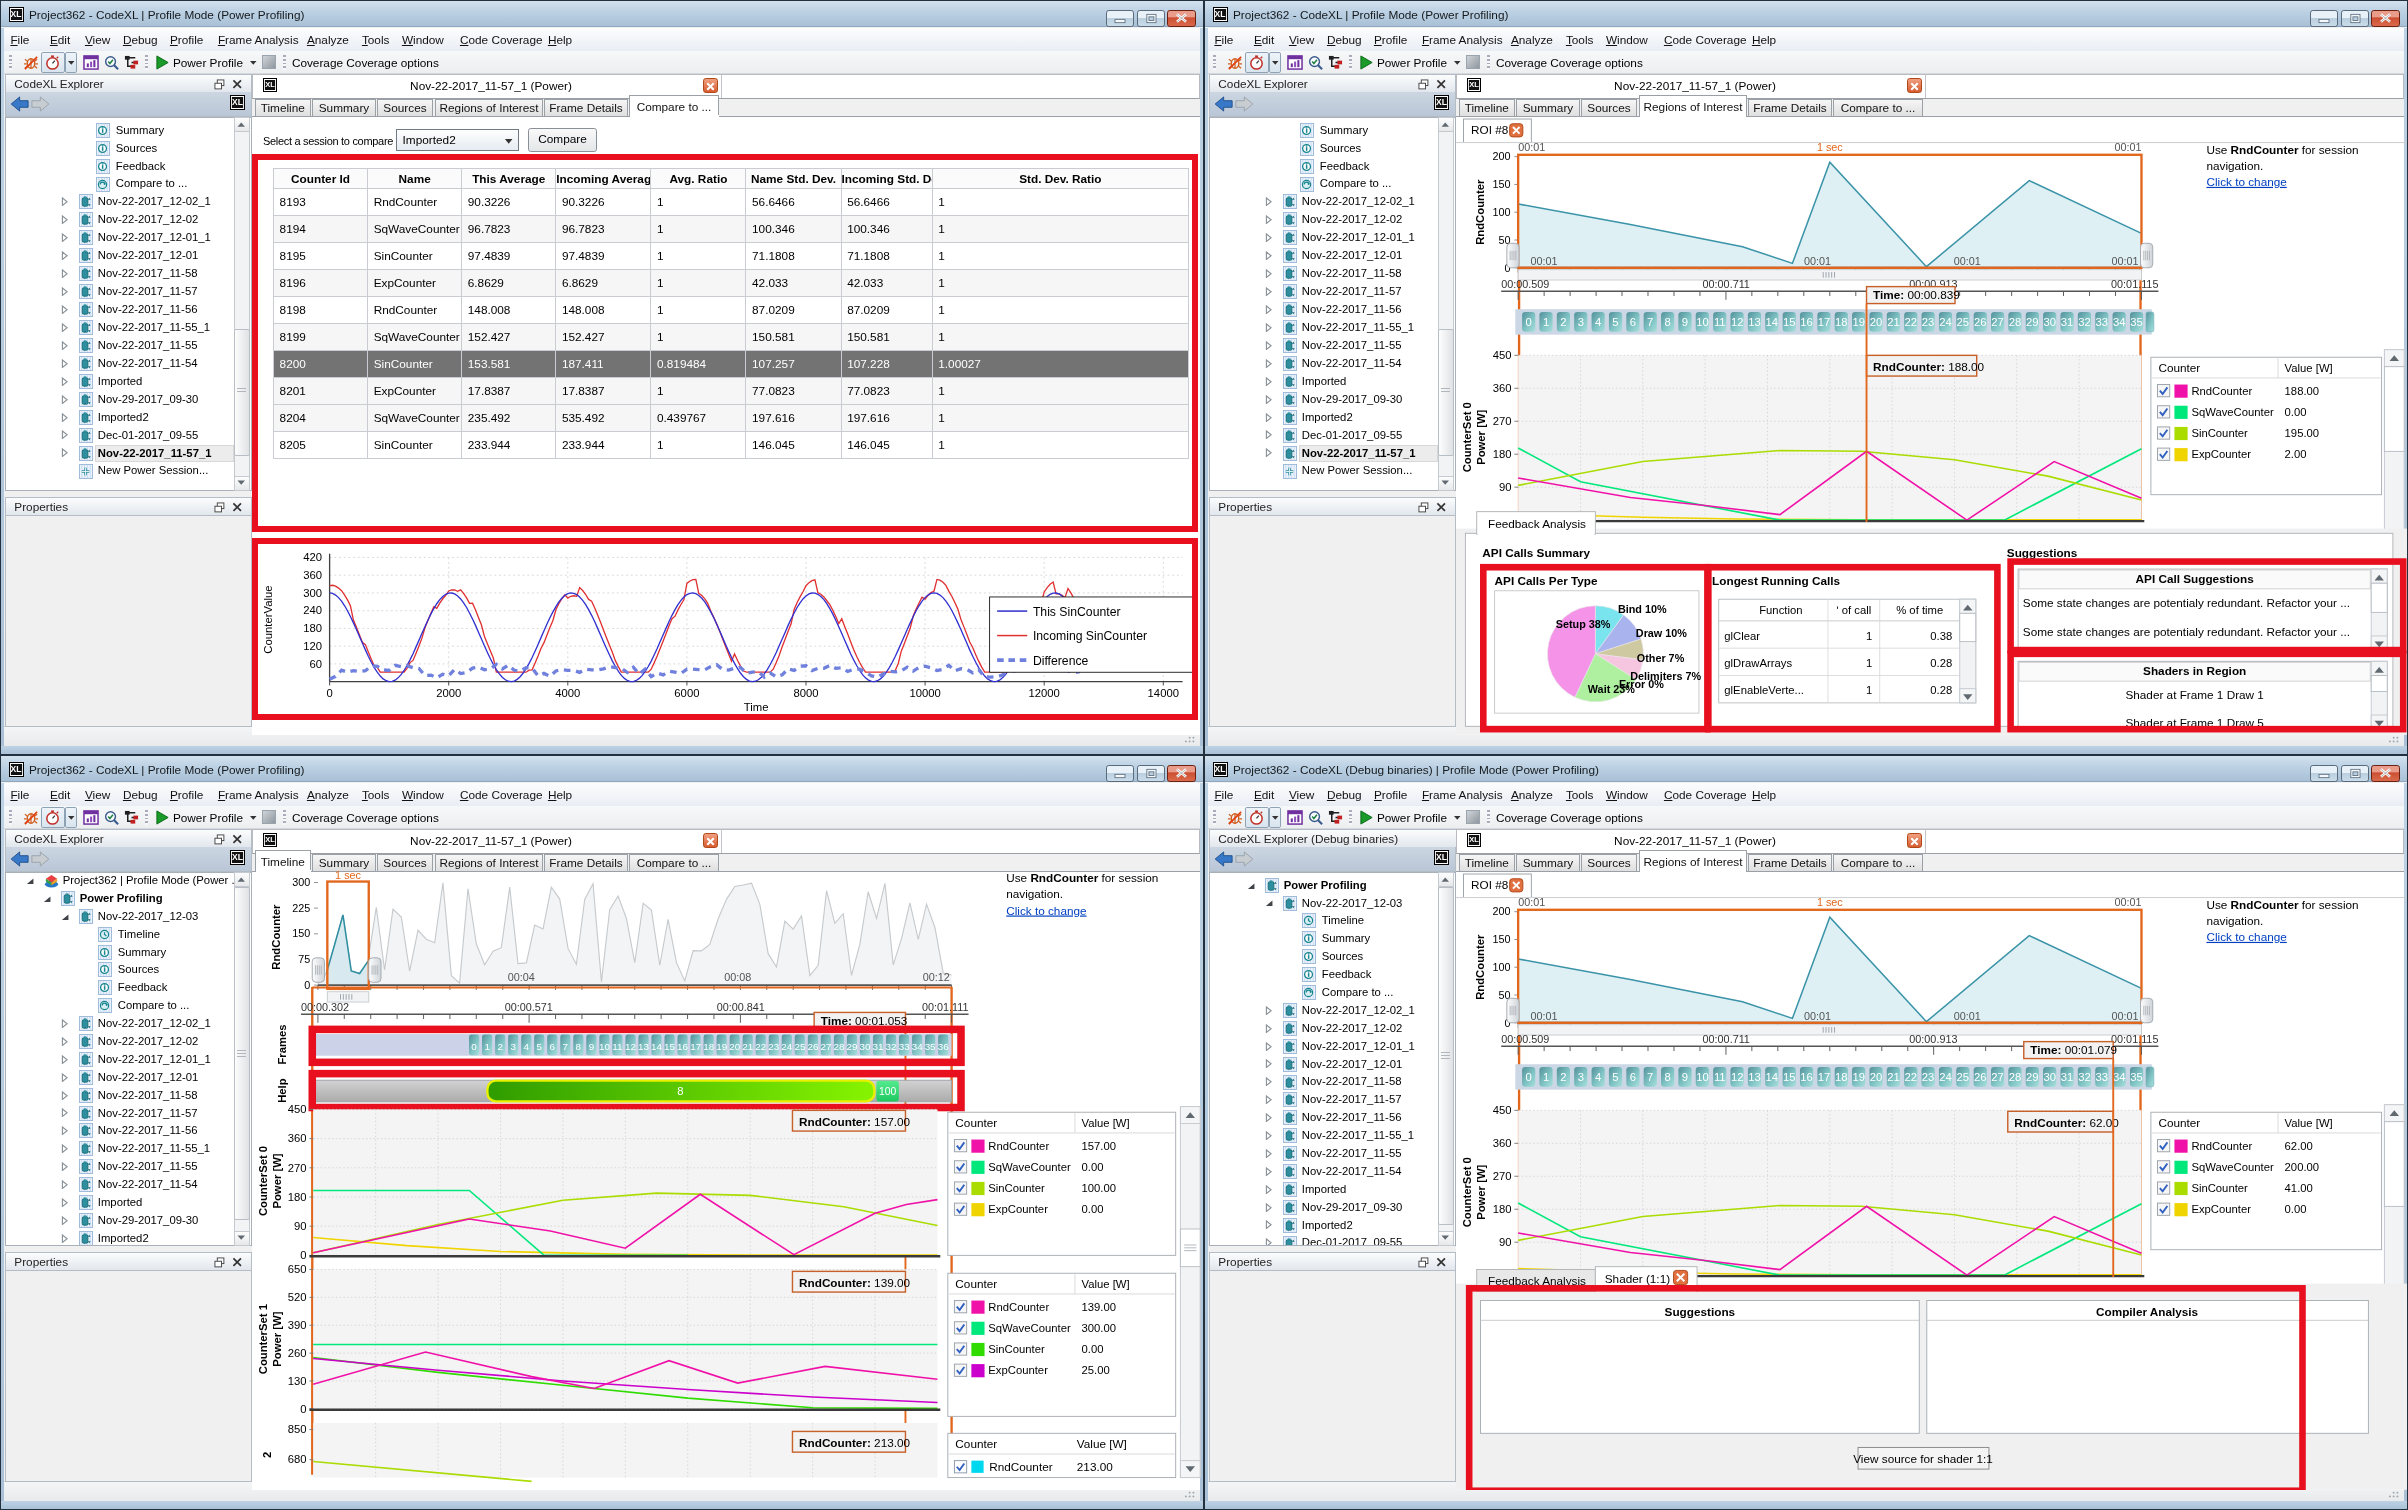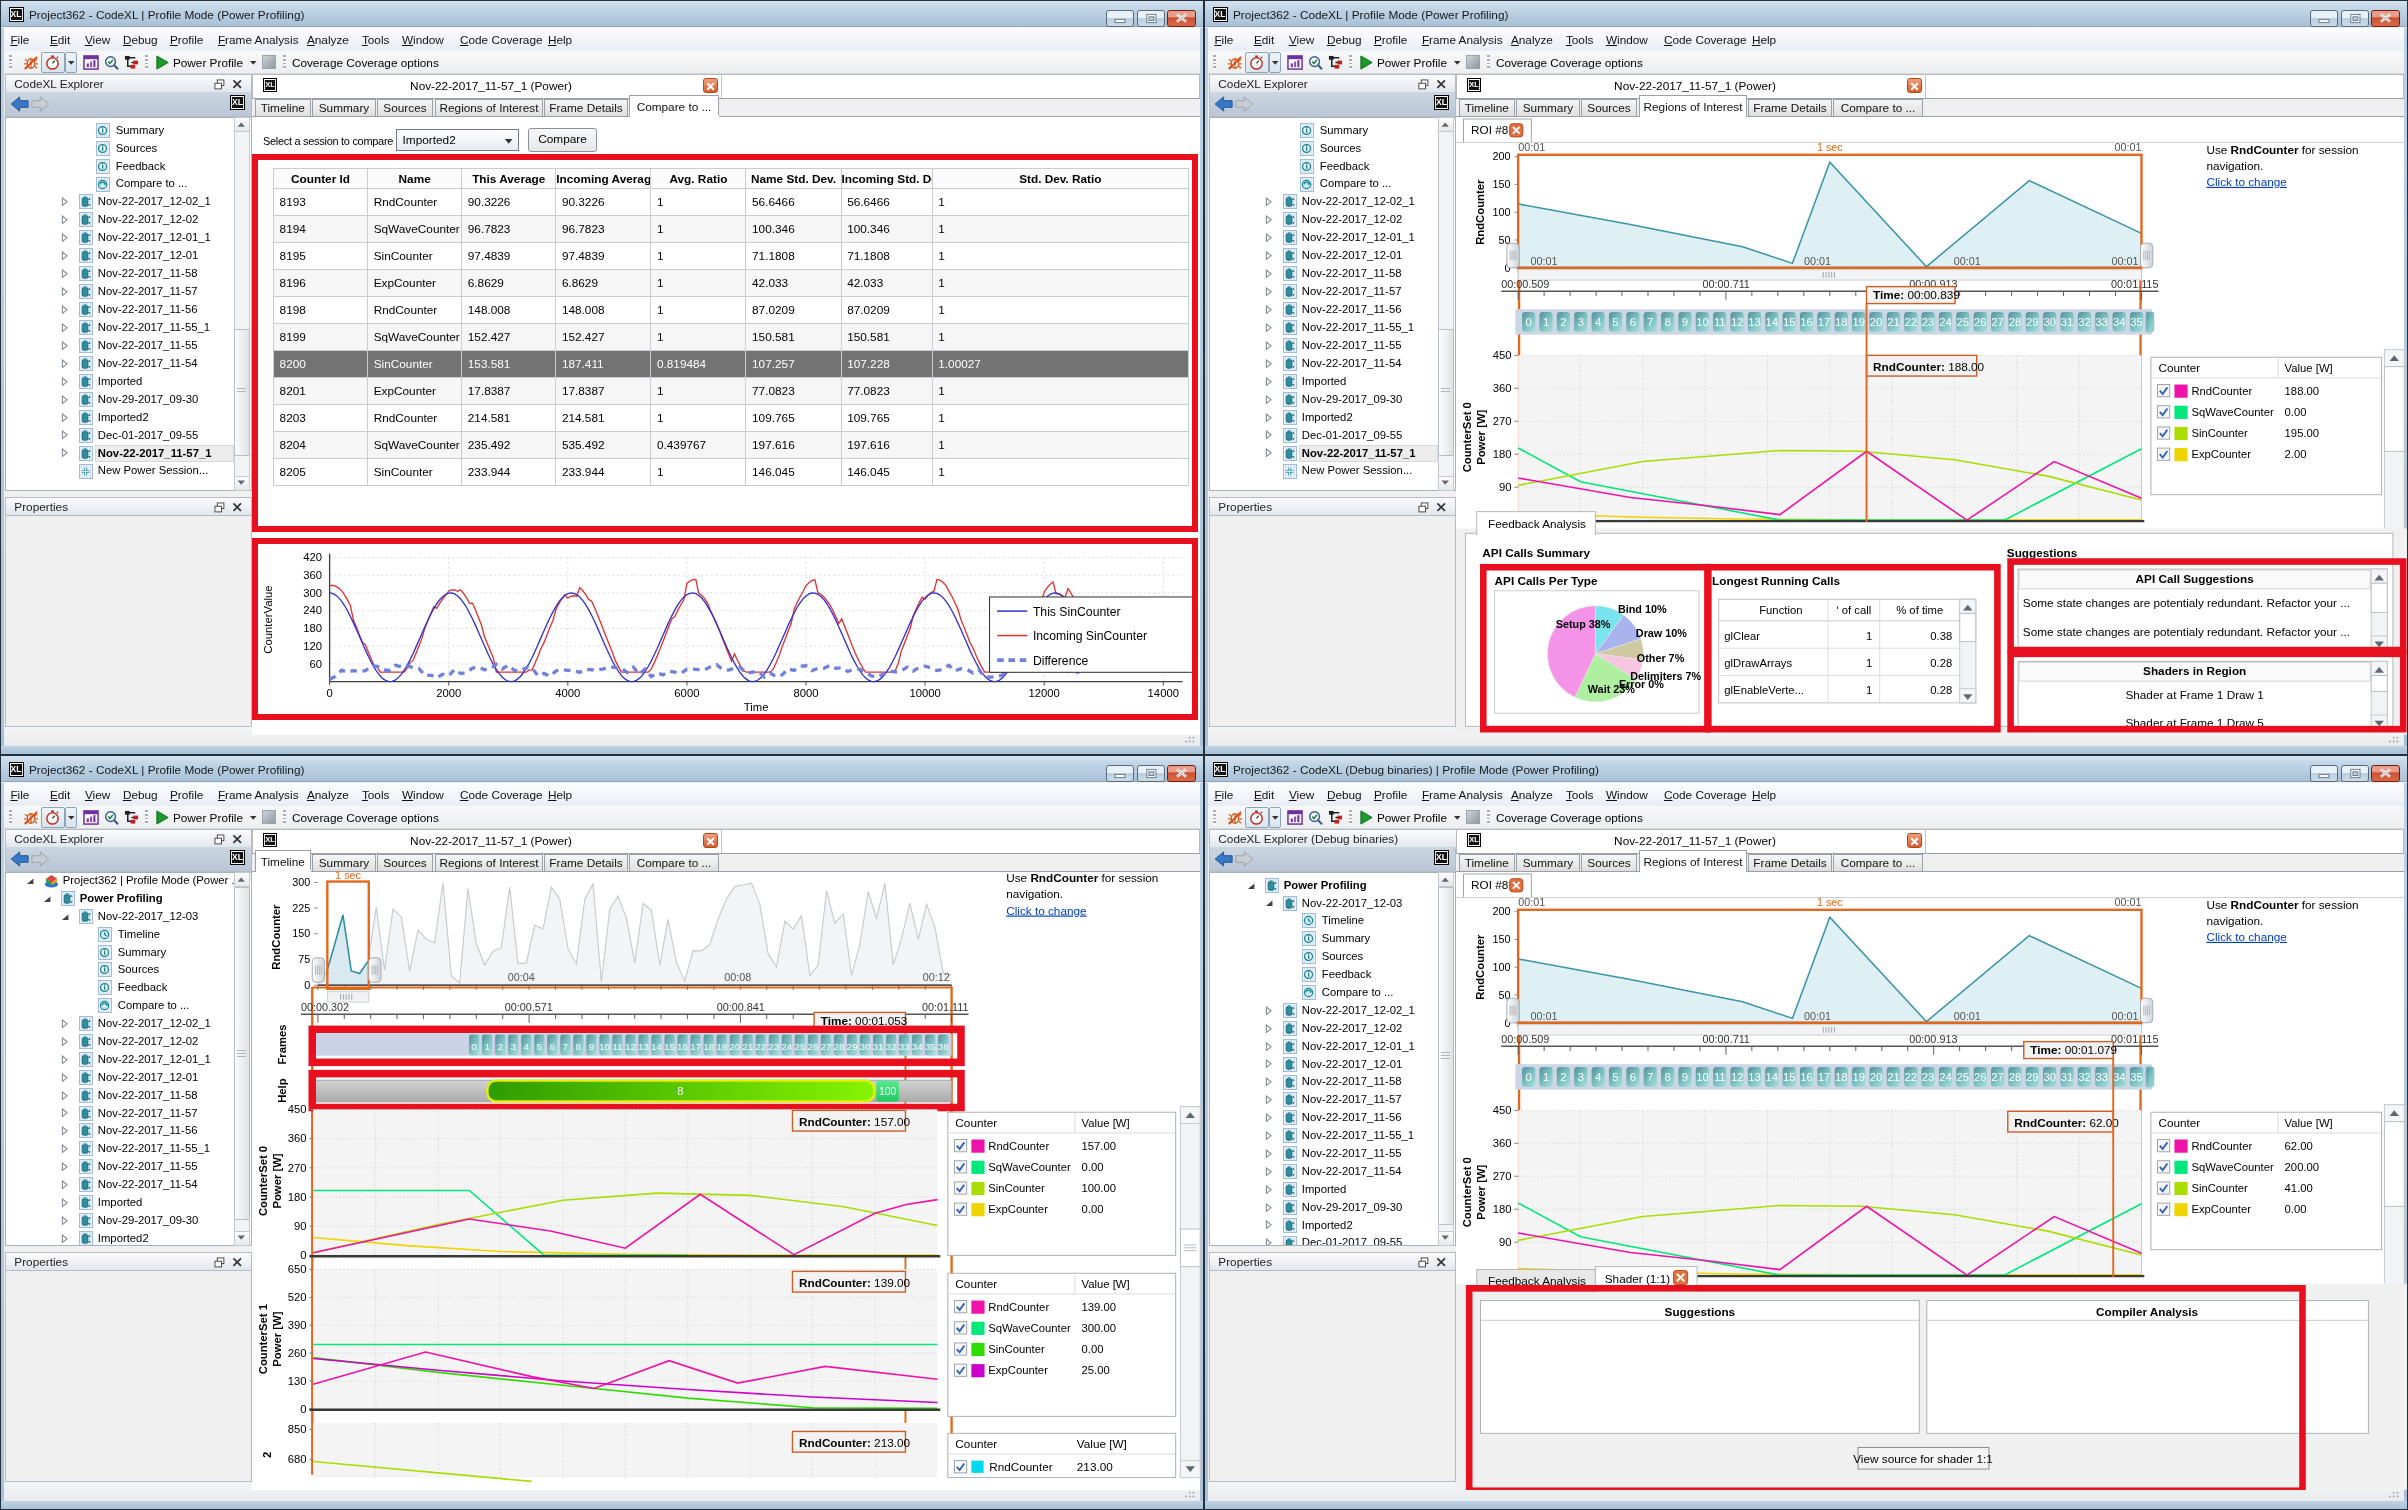--- a/index.html
+++ b/index.html
@@ -489,30 +489,20 @@
           <td>1.00027</td>
         </tr>
         <tr class="odd">
           <td>8201</td>
           <td>ExpCounter</td>
           <td>17.8387</td>
           <td>17.8387</td>
           <td>1</td>
           <td>77.0823</td>
           <td>77.0823</td>
-          <td>1</td>
-        </tr>
-        <tr class="">
-          <td>8203</td>
-          <td>RndCounter</td>
-          <td>214.581</td>
-          <td>214.581</td>
-          <td>1</td>
-          <td>109.765</td>
-          <td>109.765</td>
           <td>1</td>
         </tr>
         <tr class="odd">
           <td>8204</td>
           <td>SqWaveCounter</td>
           <td>235.492</td>
           <td>535.492</td>
           <td>0.439767</td>
           <td>197.616</td>
           <td>197.616</td>

